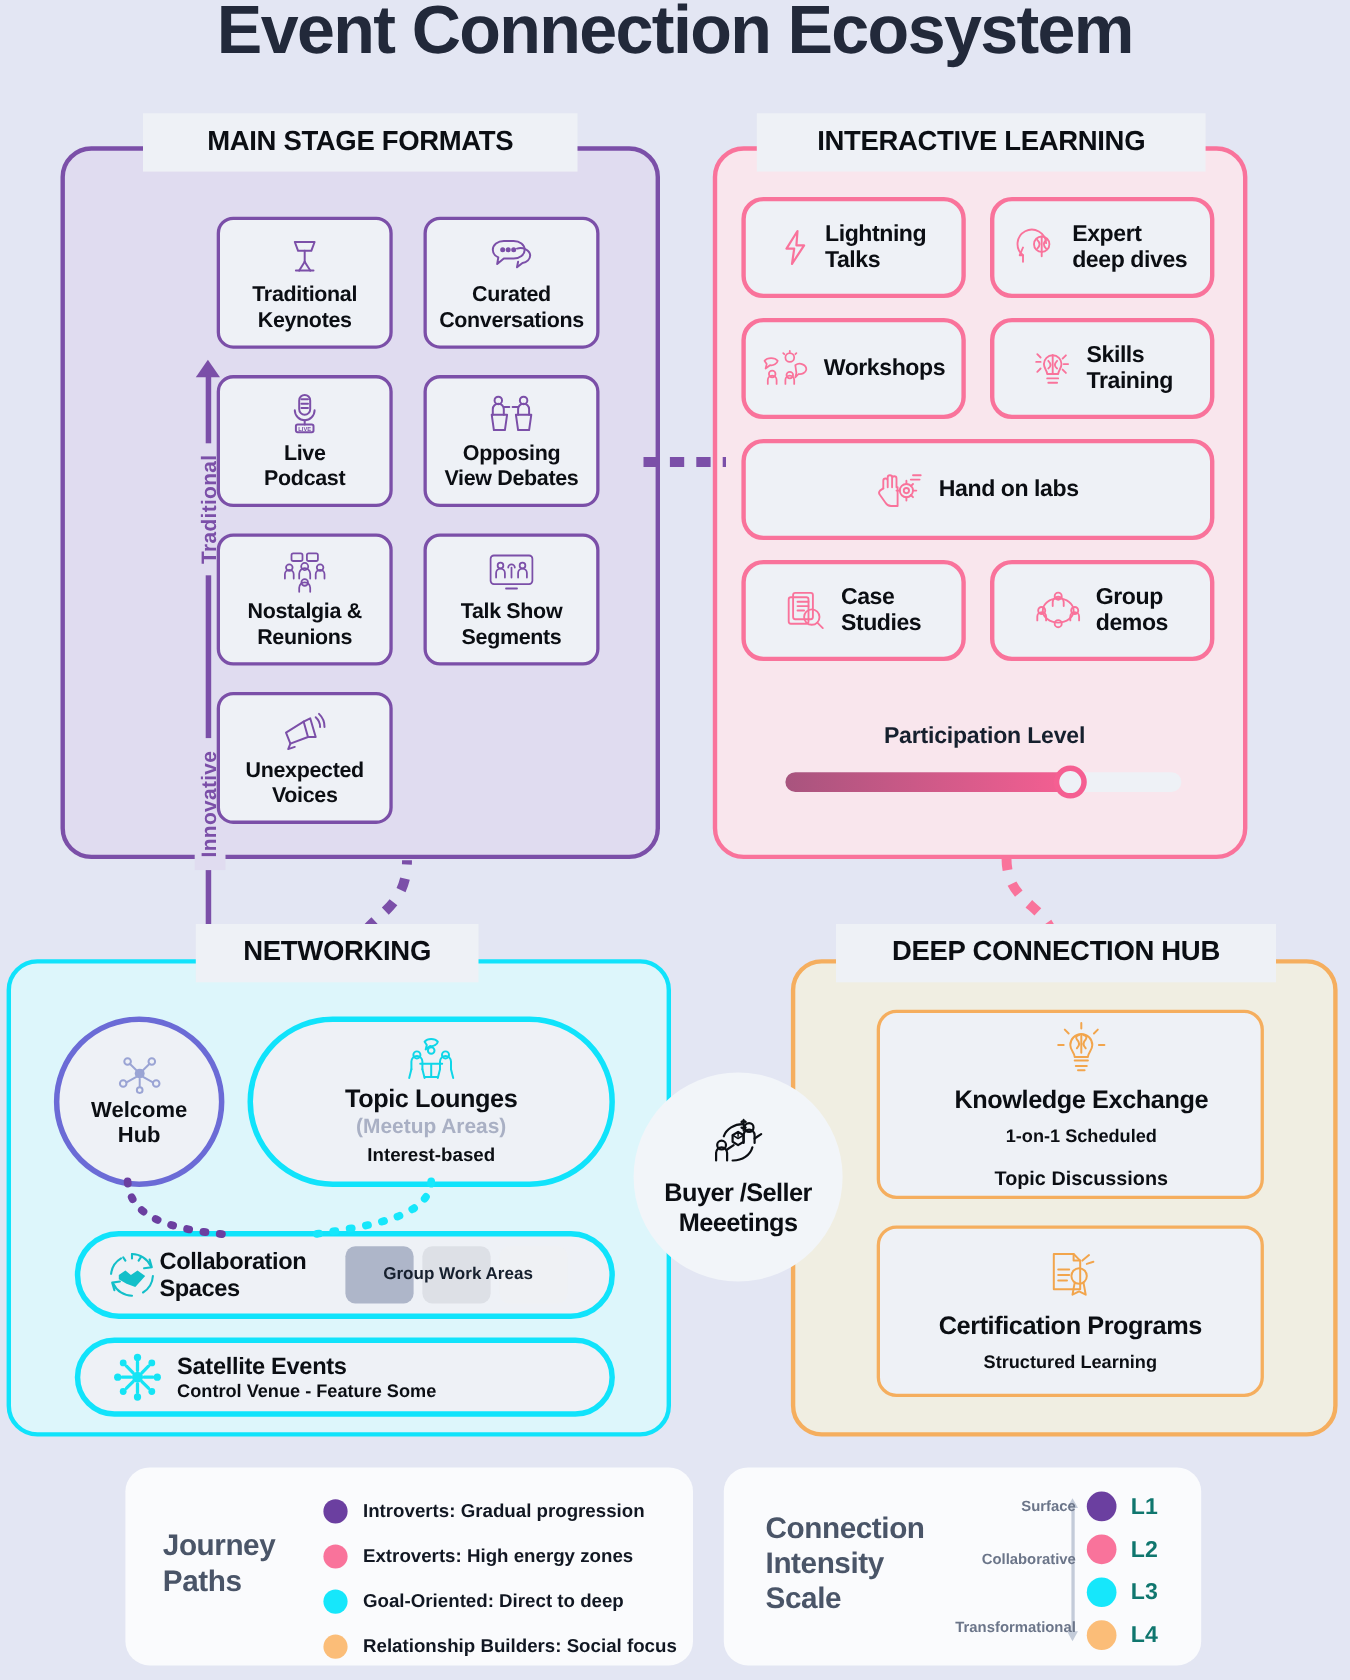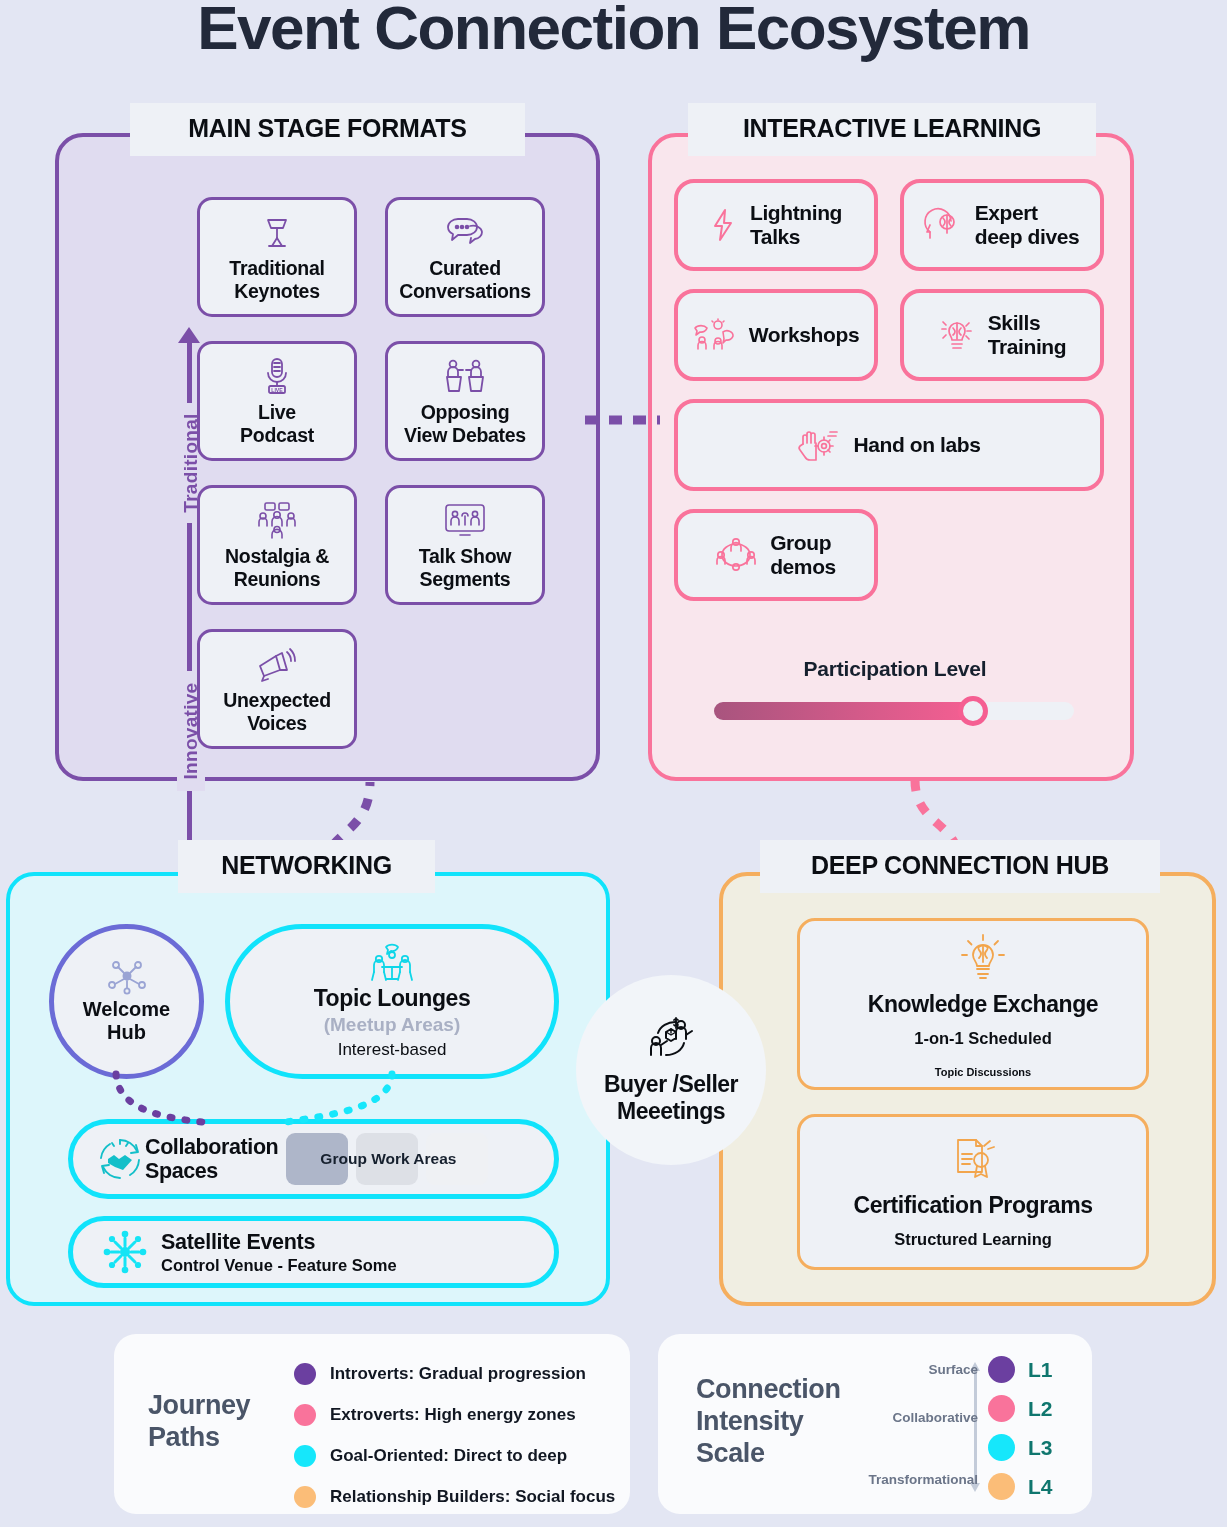--- a/index.html
+++ b/index.html
@@ -234,42 +234,42 @@
     border-radius: 78px;
     background: #eef1f6;
     border: 5px solid #10e3fb;
     display: flex;
     flex-direction: column;
     align-items: center;
     justify-content: center;
   }
   .topic-lounges .t1 { font-size: 23px; font-weight: 800; color: #0b0e13; margin-top: 2px; letter-spacing: -0.4px;}
   .topic-lounges .t2 { font-size: 19px; font-weight: 800; color: #a9b0c4; margin-top: 2px; }
-  .topic-lounges .t3 { font-size: 17px; font-weight: 400; color: #0b0e13; margin-top: 4px; }
+  .topic-lounges .t3 { font-size: 17px; font-weight: 700; color: #0b0e13; margin-top: 4px; }
 
   .collab-row {
     position: absolute;
     left: 58px; top: 243px;
     width: 491px; height: 80px;
     border-radius: 40px;
     background: #eef1f6;
     border: 5px solid #10e3fb;
     display: flex;
     align-items: center;
     padding-left: 22px;
   }
   .collab-row .lbl {
     font-size: 21.5px; font-weight: 800; color: #0b0e13; line-height: 1.13;
     letter-spacing: -0.4px;
   }
   .gwa-wrap {
     position: relative;
     display: flex;
     gap: 8px;
-    margin-left: 8px;
+    margin-left: 36px;
     align-items: center;
   }
   .gwa-block { width: 62px; height: 52px; border-radius: 9px; }
   .gwa-1 { background: #aeb6c9; }
   .gwa-2 { background: #dde0e6; }
   .gwa-3 { background: #eff1f4; }
   .gwa-text {
     position: absolute;
     left: 34px; top: 50%;
     transform: translateY(-50%);
@@ -313,21 +313,21 @@
     border-radius: 18px;
     display: flex;
     flex-direction: column;
     align-items: center;
     justify-content: center;
   }
   #deep-card-1 { top: 42px; height: 172px; padding-left: 20px; }
   #deep-card-2 { top: 238px; height: 156px; }
   .deep-card .t1 { font-size: 23px; font-weight: 800; color: #0b0e13; margin-top: 8px; letter-spacing: -0.4px;}
   .deep-card .t2 { font-size: 16.5px; font-weight: 800; color: #0b0e13; margin-top: 11px; }
-  .deep-card .t3 { font-size: 11px; font-weight: 800; color: #0b0e13; margin-top: 18px; }
+  .deep-card .t3 { font-size: 18px; font-weight: 800; color: #0b0e13; margin-top: 18px; }
 
   
   #buyer-seller {
     position: absolute;
     left: 576px; top: 975px;
     width: 190px; height: 190px;
     border-radius: 50%;
     background: #f2f5f9;
     display: flex;
     flex-direction: column;
@@ -636,20 +636,35 @@
               <circle cx="27" cy="18" r="2.4"></circle>
             <path d="M27 9 v3 M27 24 v3 M36 18 h-3 M21 18 h-3 M33 12 l-2 2 M33 24 l-2-2"></path>
             <path d="M31 8 h8 M33 4 h7"></path>
           </svg>
         </span>
         <div class="lbl">
           <span>Hand on labs</span>
         </div>
       </div>
 
+      <div class="learn-card">
+        <span>
+          <svg width="36" height="36" viewBox="0 0 36 36" fill="none" stroke="#f9739b" stroke-width="1.7" stroke-linecap="round" stroke-linejoin="round">
+            <rect x="3" y="6" width="18" height="24" rx="2"></rect>
+            <rect x="7" y="2" width="18" height="24" rx="2"></rect>
+            <path d="M11 10 h10 M11 14 h10 M11 18 h6"></path>
+            <circle cx="24" cy="24" r="7"></circle>
+              <path d="M29 29 l5 5"></path>
+          </svg>
+        </span>
+        <div class="lbl">
+          <span>Case</span><br>
+          <span>Studies</span>
+        </div>
+      </div>
 
       <div class="learn-card">
         <span>
           <svg width="40" height="36" viewBox="0 0 40 36" fill="none" stroke="#f9739b" stroke-width="1.7" stroke-linecap="round" stroke-linejoin="round">
             <circle cx="20" cy="5" r="3.2"></circle>
               <path d="M15 14 v-3.5 a5 5 0 0 1 10 0 v3.5"></path>
             <circle cx="5" cy="18" r="3.2"></circle>
               <path d="M1 27 v-3.5 a4 4 0 0 1 8 0 v3.5"></path>
             <circle cx="35" cy="18" r="3.2"></circle>
               <path d="M31 27 v-3.5 a4 4 0 0 1 8 0 v3.5"></path>

